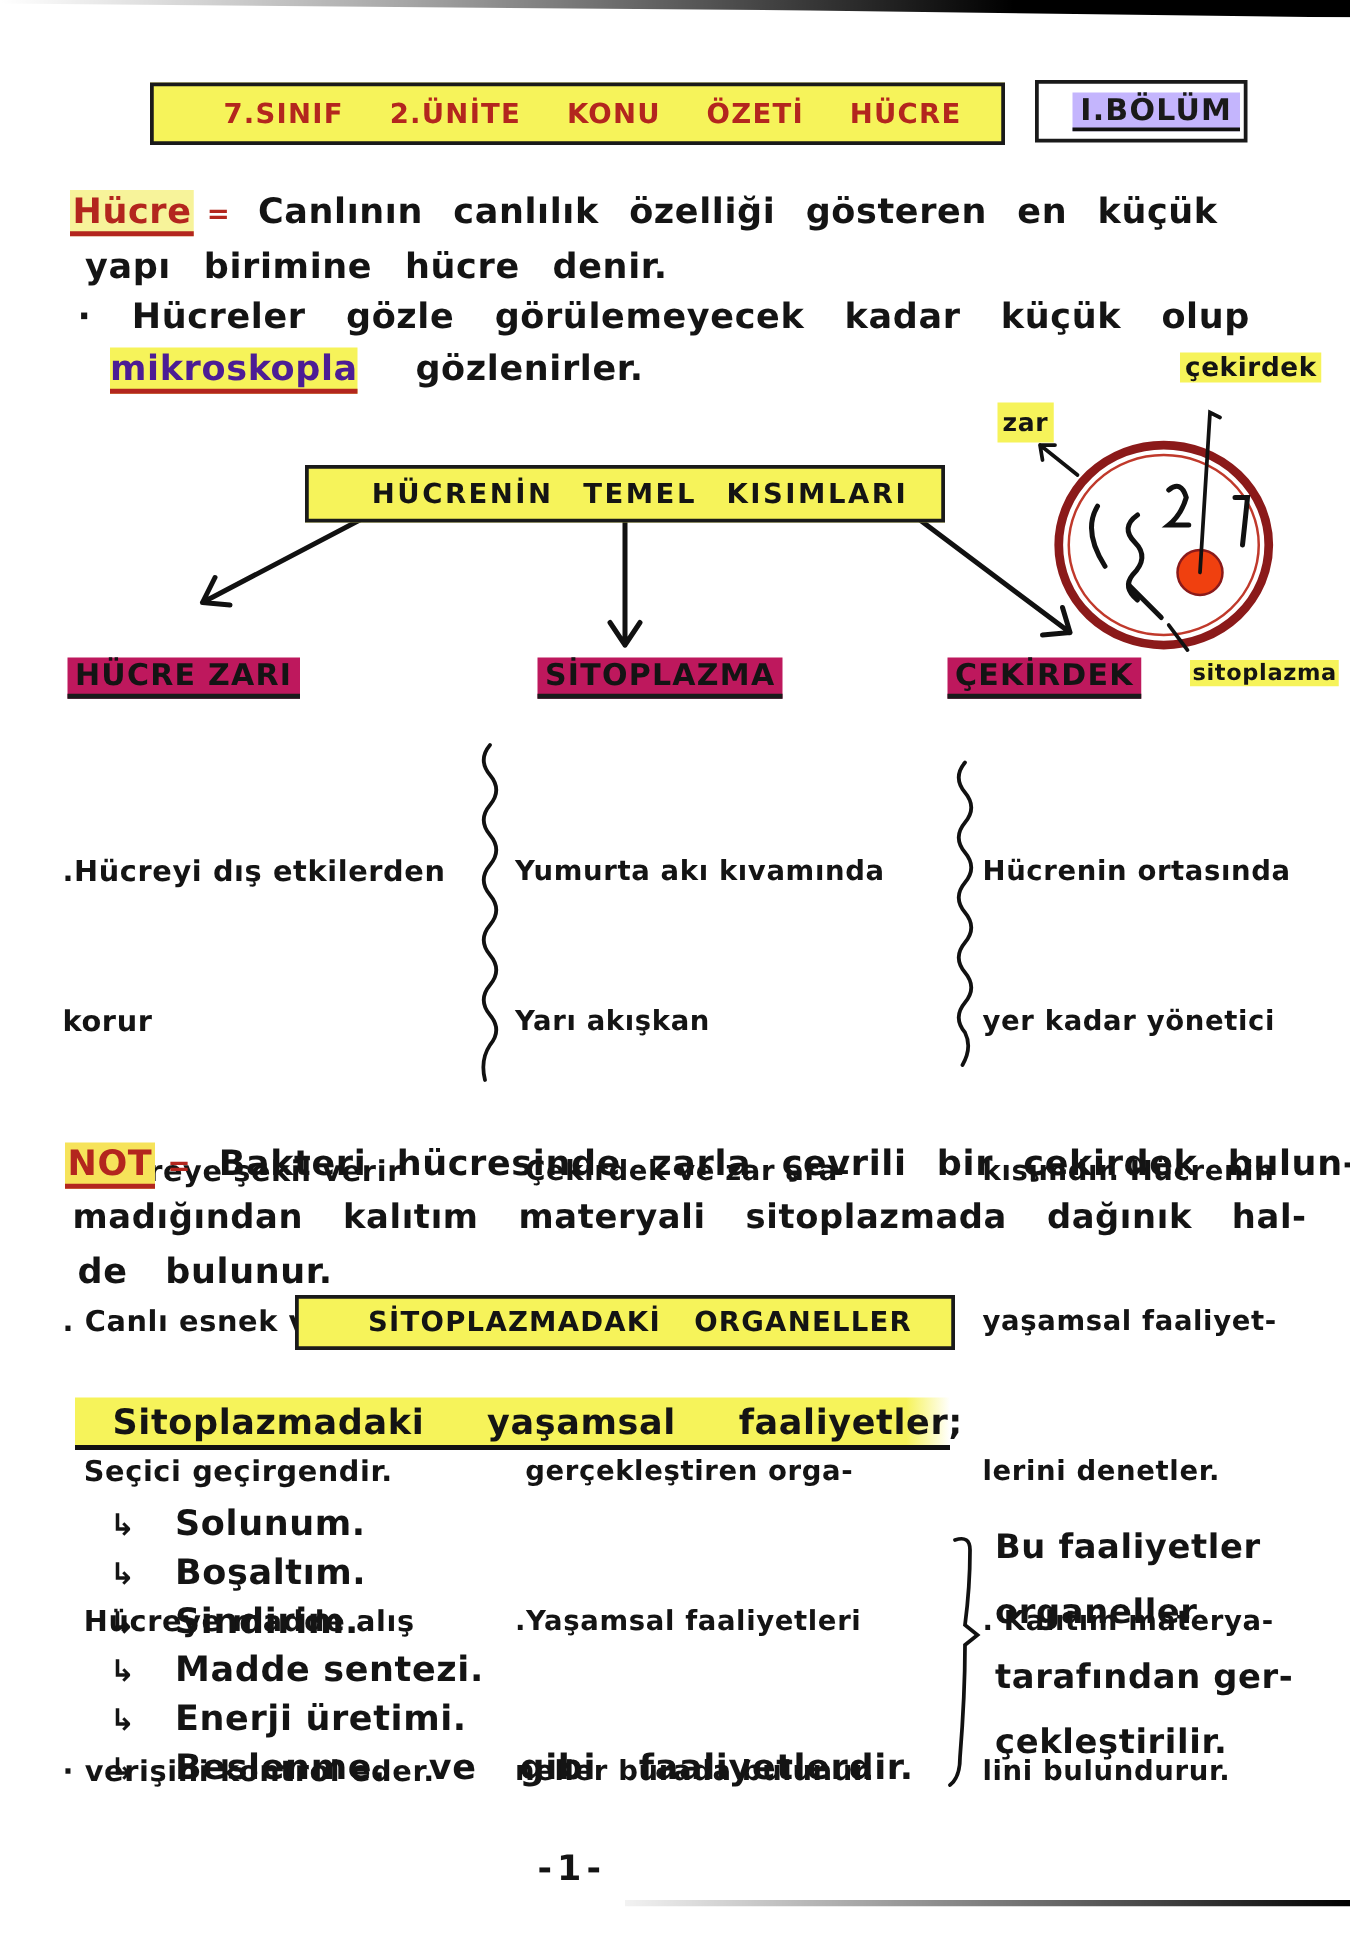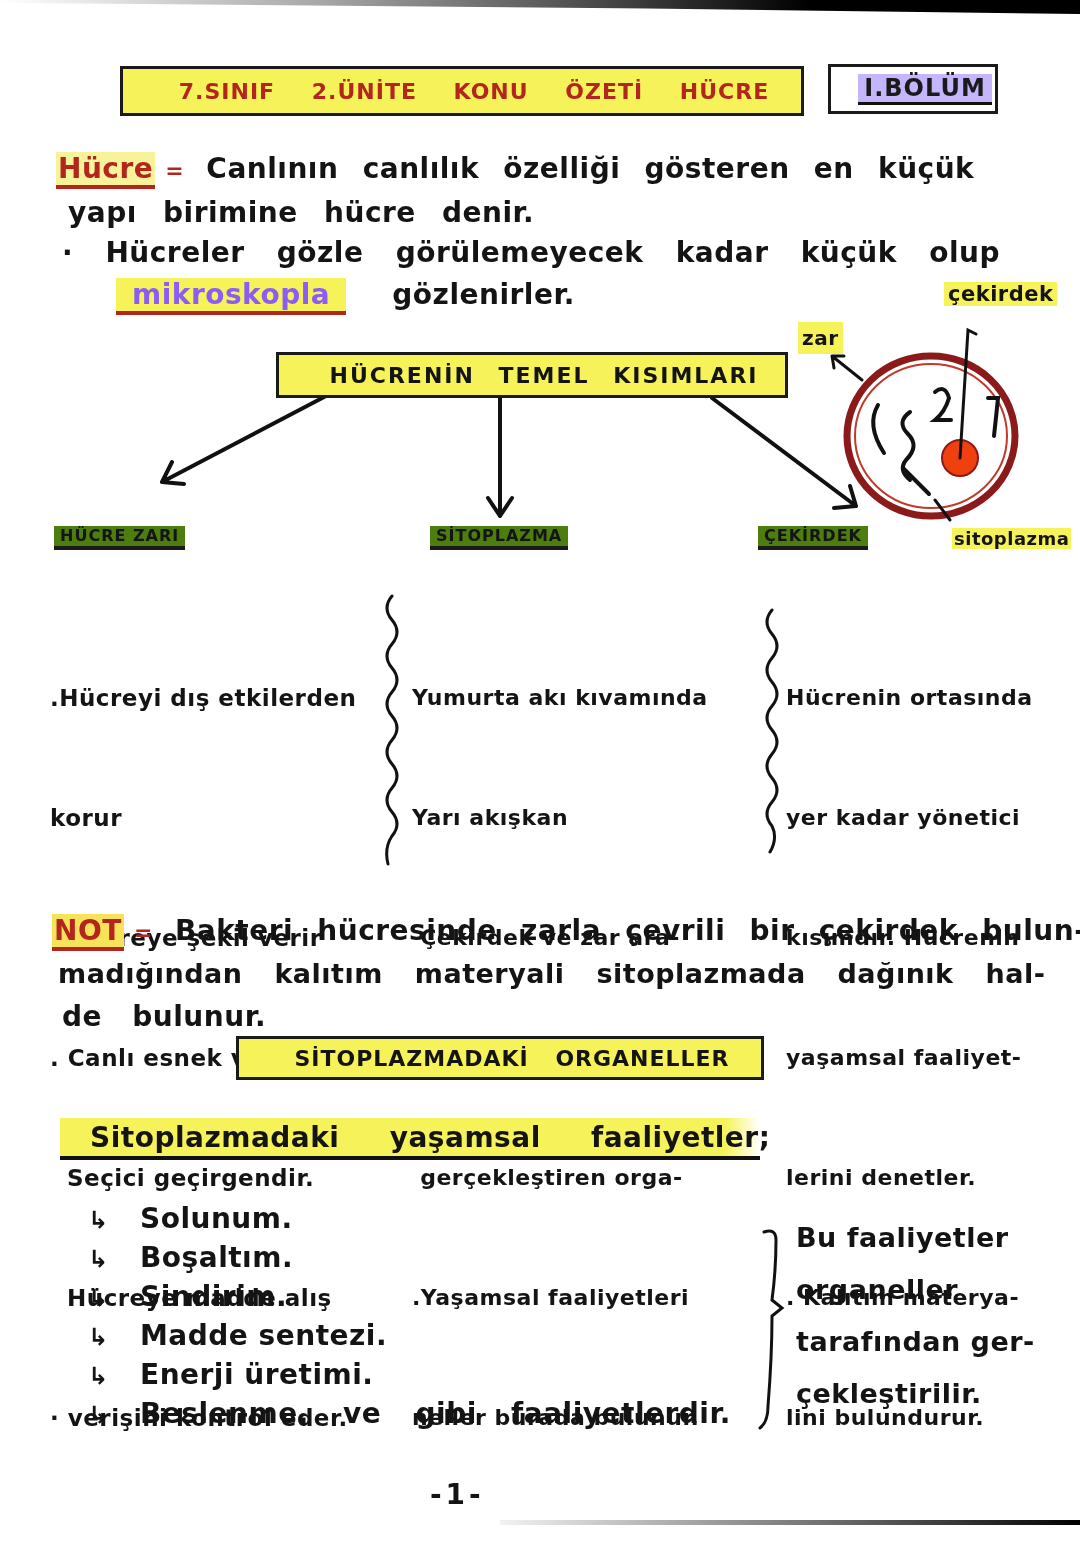--- a/index.html
+++ b/index.html
@@ -30,25 +30,25 @@
     }
     .title-box { left: 120px; top: 66px; width: 684px; height: 50px; }
     .title-box span { color: #b3261e; font-size: 22px; font-weight: bold; letter-spacing: 1px; word-spacing: 28px; }
     .bolum-box { left: 828px; top: 64px; width: 170px; height: 50px; }
     .bolum-box span { color: #1a1a1a; font-size: 24px; font-weight: bold; letter-spacing: 1px; }
     .def-term {
       color: #b3261e; font-size: 28px; font-weight: bold;
       border-bottom: 4px solid #b3261e; background: #f7f39a; padding: 0 2px;
     }
     .line { font-size: 28px; }
-    .hdr-box { left: 244px; top: 352px; width: 512px; height: 46px; margin-left: 32px; }
+    .hdr-box { left: 244px; top: 372px; width: 512px; height: 46px; }
     .hdr-box span { font-size: 22px; font-weight: bold; letter-spacing: 2px; word-spacing: 14px; }
     .col-title {
-      position: absolute; font-size: 16px; font-weight: bold;
-      background: #4d7c0f; border-bottom: 4px solid #1a1a1a; padding: 0 6px 1px 6px;
+      position: absolute; font-size: 24px; font-weight: bold;
+      background: #be185d; border-bottom: 4px solid #1a1a1a; padding: 0 6px 1px 6px;
       letter-spacing: 1px;
     }
     .col-text { position: absolute; font-size: 24px; font-weight: bold; line-height: 40px; white-space: pre; }
     .note-term {
       color: #b3261e; font-size: 28px; font-weight: bold;
       border-bottom: 4px solid #b3261e; background: #f6e35a; padding: 0 2px;
     }
     .organ-box { left: 236px; top: 1036px; width: 528px; height: 44px; }
     .organ-box span { font-size: 22px; font-weight: bold; letter-spacing: 1px; word-spacing: 18px; }
     .sub-heading {
@@ -76,21 +76,21 @@
 </div>
 
 <div class="abs hand" style="left:56px; top:152px;">
   <span class="def-term">Hücre</span>
   <span style="color:#b3261e;font-size:22px;margin:0 16px 0 4px;">=</span>
   <span class="line" style="word-spacing:14px;">Canlının canlılık özelliği gösteren en küçük</span>
 </div>
 <div class="abs hand line" style="left:68px; top:196px; word-spacing:16px;">yapı birimine hücre denir.</div>
 <div class="abs hand line" style="left:62px; top:236px; word-spacing:22px;">· Hücreler gözle görülemeyecek kadar küçük olup</div>
 <div class="abs hand" style="left:88px; top:278px;">
-  <span class="line hl" style="border-bottom:4px solid #b3261e;color:#8b5cf6;padding:0 16px;margin-left:28px;">mikroskopla</span>
+  <span class="line hl" style="border-bottom:4px solid #b3261e;color:#4c1d95;padding:0 0;">mikroskopla</span>
   <span class="line" style="margin-left:40px;">gözlenirler.</span>
 </div>
 
 <div class="abs hand hl" style="left:944px; top:282px; font-size:21px; padding:0 4px;">çekirdek</div>
 <div class="abs hand hl" style="left:798px; top:322px; font-size:20px; padding:4px 4px;">zar</div>
 <svg width="1080" height="1551" style="left:0;top:0;pointer-events:none;">
   <g>
     <ellipse cx="931" cy="436" rx="84" ry="80" fill="none" stroke="#8b1a1a" stroke-width="7"></ellipse>
     <ellipse cx="931" cy="436" rx="76" ry="72" fill="none" stroke="#c0392b" stroke-width="2"></ellipse>
   </g>

